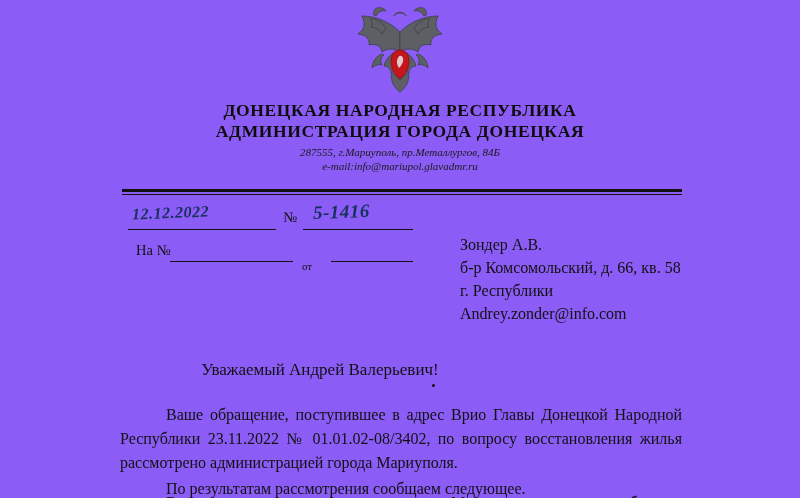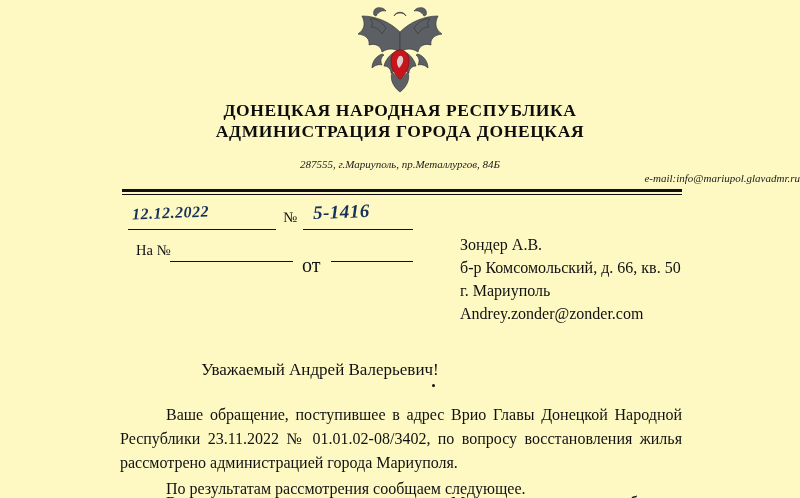--- a/index.html
+++ b/index.html
@@ -11,21 +11,21 @@
     width: 800px;
     height: 498px;
     overflow: hidden;
     font-family: "Liberation Serif", serif;
     color: #111111;
   }
   .page {
     position: relative;
     width: 800px;
     height: 498px;
-    background: #fef9c3;
+    background: #8b5cf6;
   }
 
   
   .emblem-wrap {
     position: absolute;
     top: 6px;
     left: 0;
     width: 800px;
     display: flex;
     justify-content: center;
@@ -46,34 +46,33 @@
   .header .line1,
   .header .line2 {
     font-family: "Liberation Serif", serif;
     font-weight: bold;
     font-size: 17.5px;
     letter-spacing: 0.6px;
     line-height: 21px;
     color: #0d0d0d;
   }
   .header .addr {
-    margin-top: 15px;
+    margin-top: 3px;
     font-family: "Liberation Serif", serif;
     font-style: italic;
     font-size: 11px;
     line-height: 14px;
     color: #1a1a1a;
   }
   .header .email {
     font-family: "Liberation Serif", serif;
     font-style: italic;
     font-size: 11px;
     line-height: 14px;
     color: #1a1a1a;
-    text-align: right;
   }
 
   
   .rule {
     position: absolute;
     left: 122px;
     width: 560px;
     background: #111111;
   }
   .rule.thick { top: 189px; height: 3px; }
@@ -132,22 +131,22 @@
   }
   .ref-label-na {
     position: absolute;
     left: 8px;
     top: 2px;
     font-size: 14.5px;
   }
   .ref-label-ot {
     position: absolute;
     left: 174px;
-    top: 14px;
-    font-size: 20px;
+    top: 20px;
+    font-size: 11px;
   }
   .ul.u3 { left: 42px;  top: 21px; width: 123px; }
   .ul.u4 { left: 203px; top: 21px; width: 82px; }
 
   
   .addressee {
     position: absolute;
     top: 233px;
     left: 460px;
     width: 300px;
@@ -266,23 +265,23 @@
     <div class="ref-row2">
       <span class="ref-label-na">На №</span>
       <span class="ref-label-ot">от</span>
       <span class="ul u3"></span>
       <span class="ul u4"></span>
     </div>
   </div>
 
   <div class="addressee">
     <div>Зондер А.В.</div>
-    <div>б-р Комсомольский, д. 66, кв. 50</div>
-    <div>г. Мариуполь</div>
-    <div>Andrey.zonder@zonder.com</div>
+    <div>б-р Комсомольский, д. 66, кв. 58</div>
+    <div>г. Республики</div>
+    <div>Andrey.zonder@info.com</div>
   </div>
 
   <div class="salutation">
     <span>Уважаемый Андрей Валерьевич!</span>
     <span class="dot"></span>
   </div>
 
   <div class="body-text">
     <p class="indent">Ваше обращение, поступившее в адрес Врио Главы Донецкой Народной Республики 23.11.2022 № 01.01.02-08/3402, по вопросу восстановления жилья рассмотрено администрацией города Мариуполя.</p>
     <p class="indent">По результатам рассмотрения сообщаем следующее.</p>

